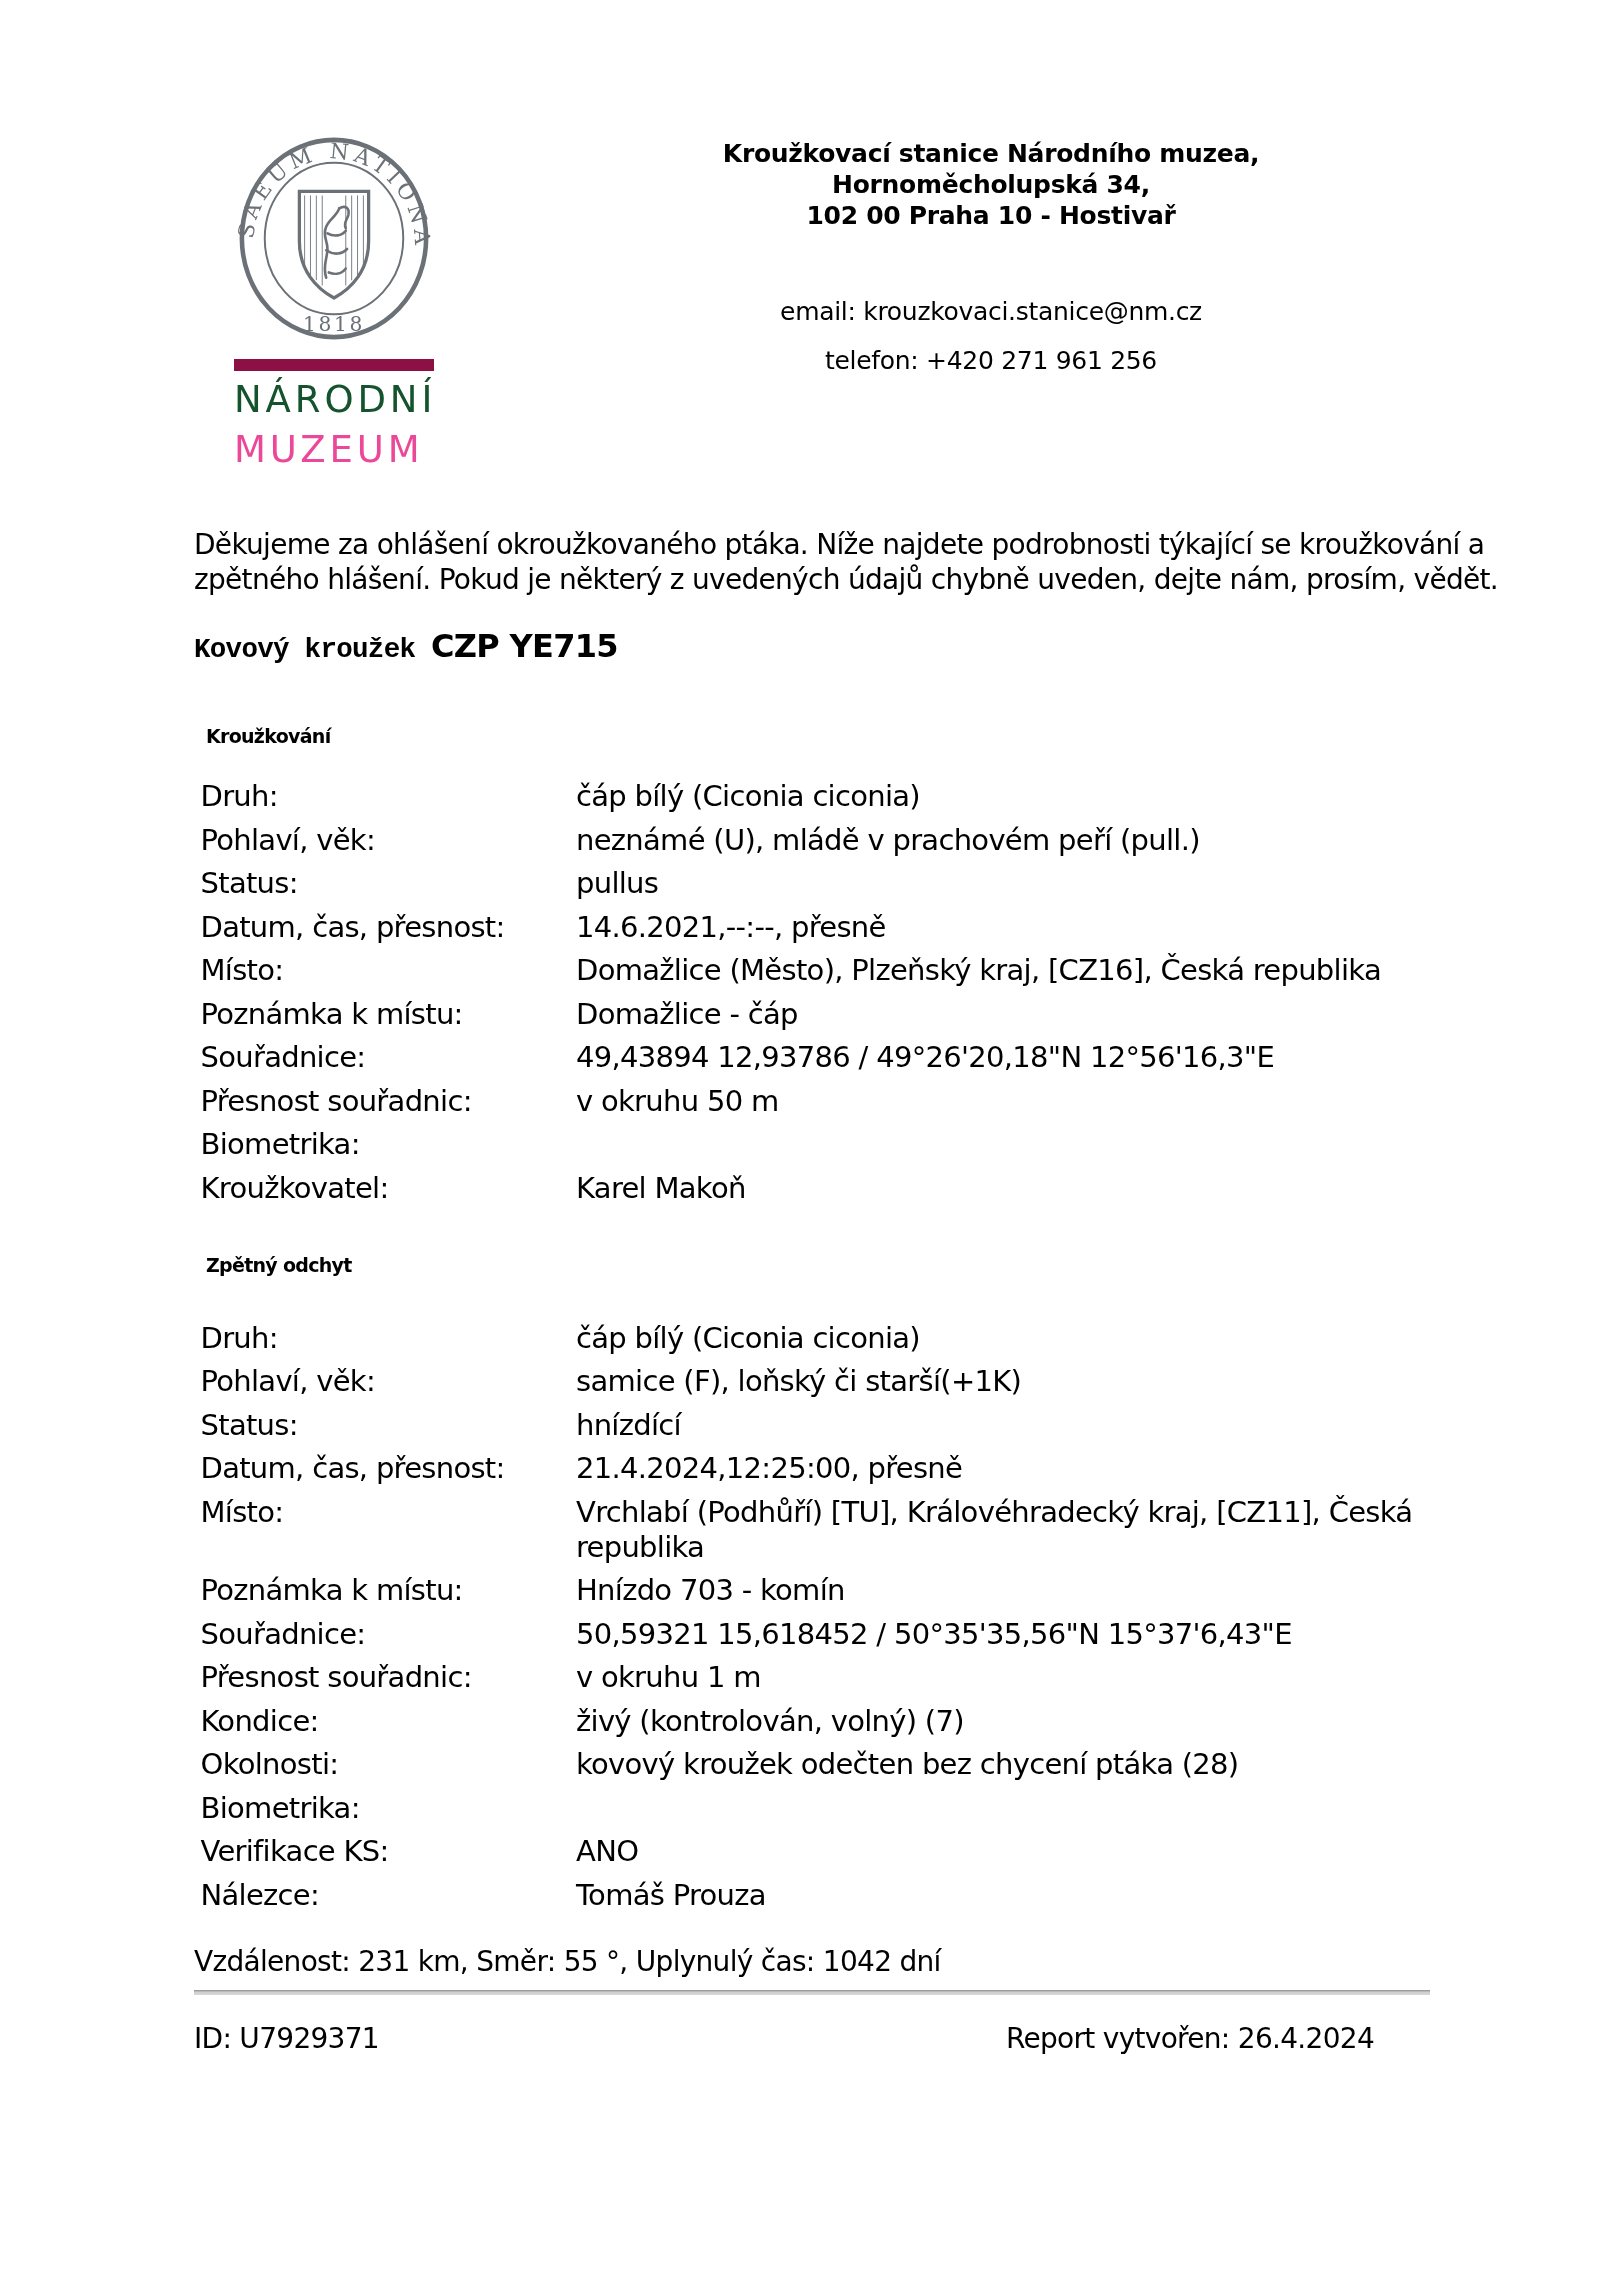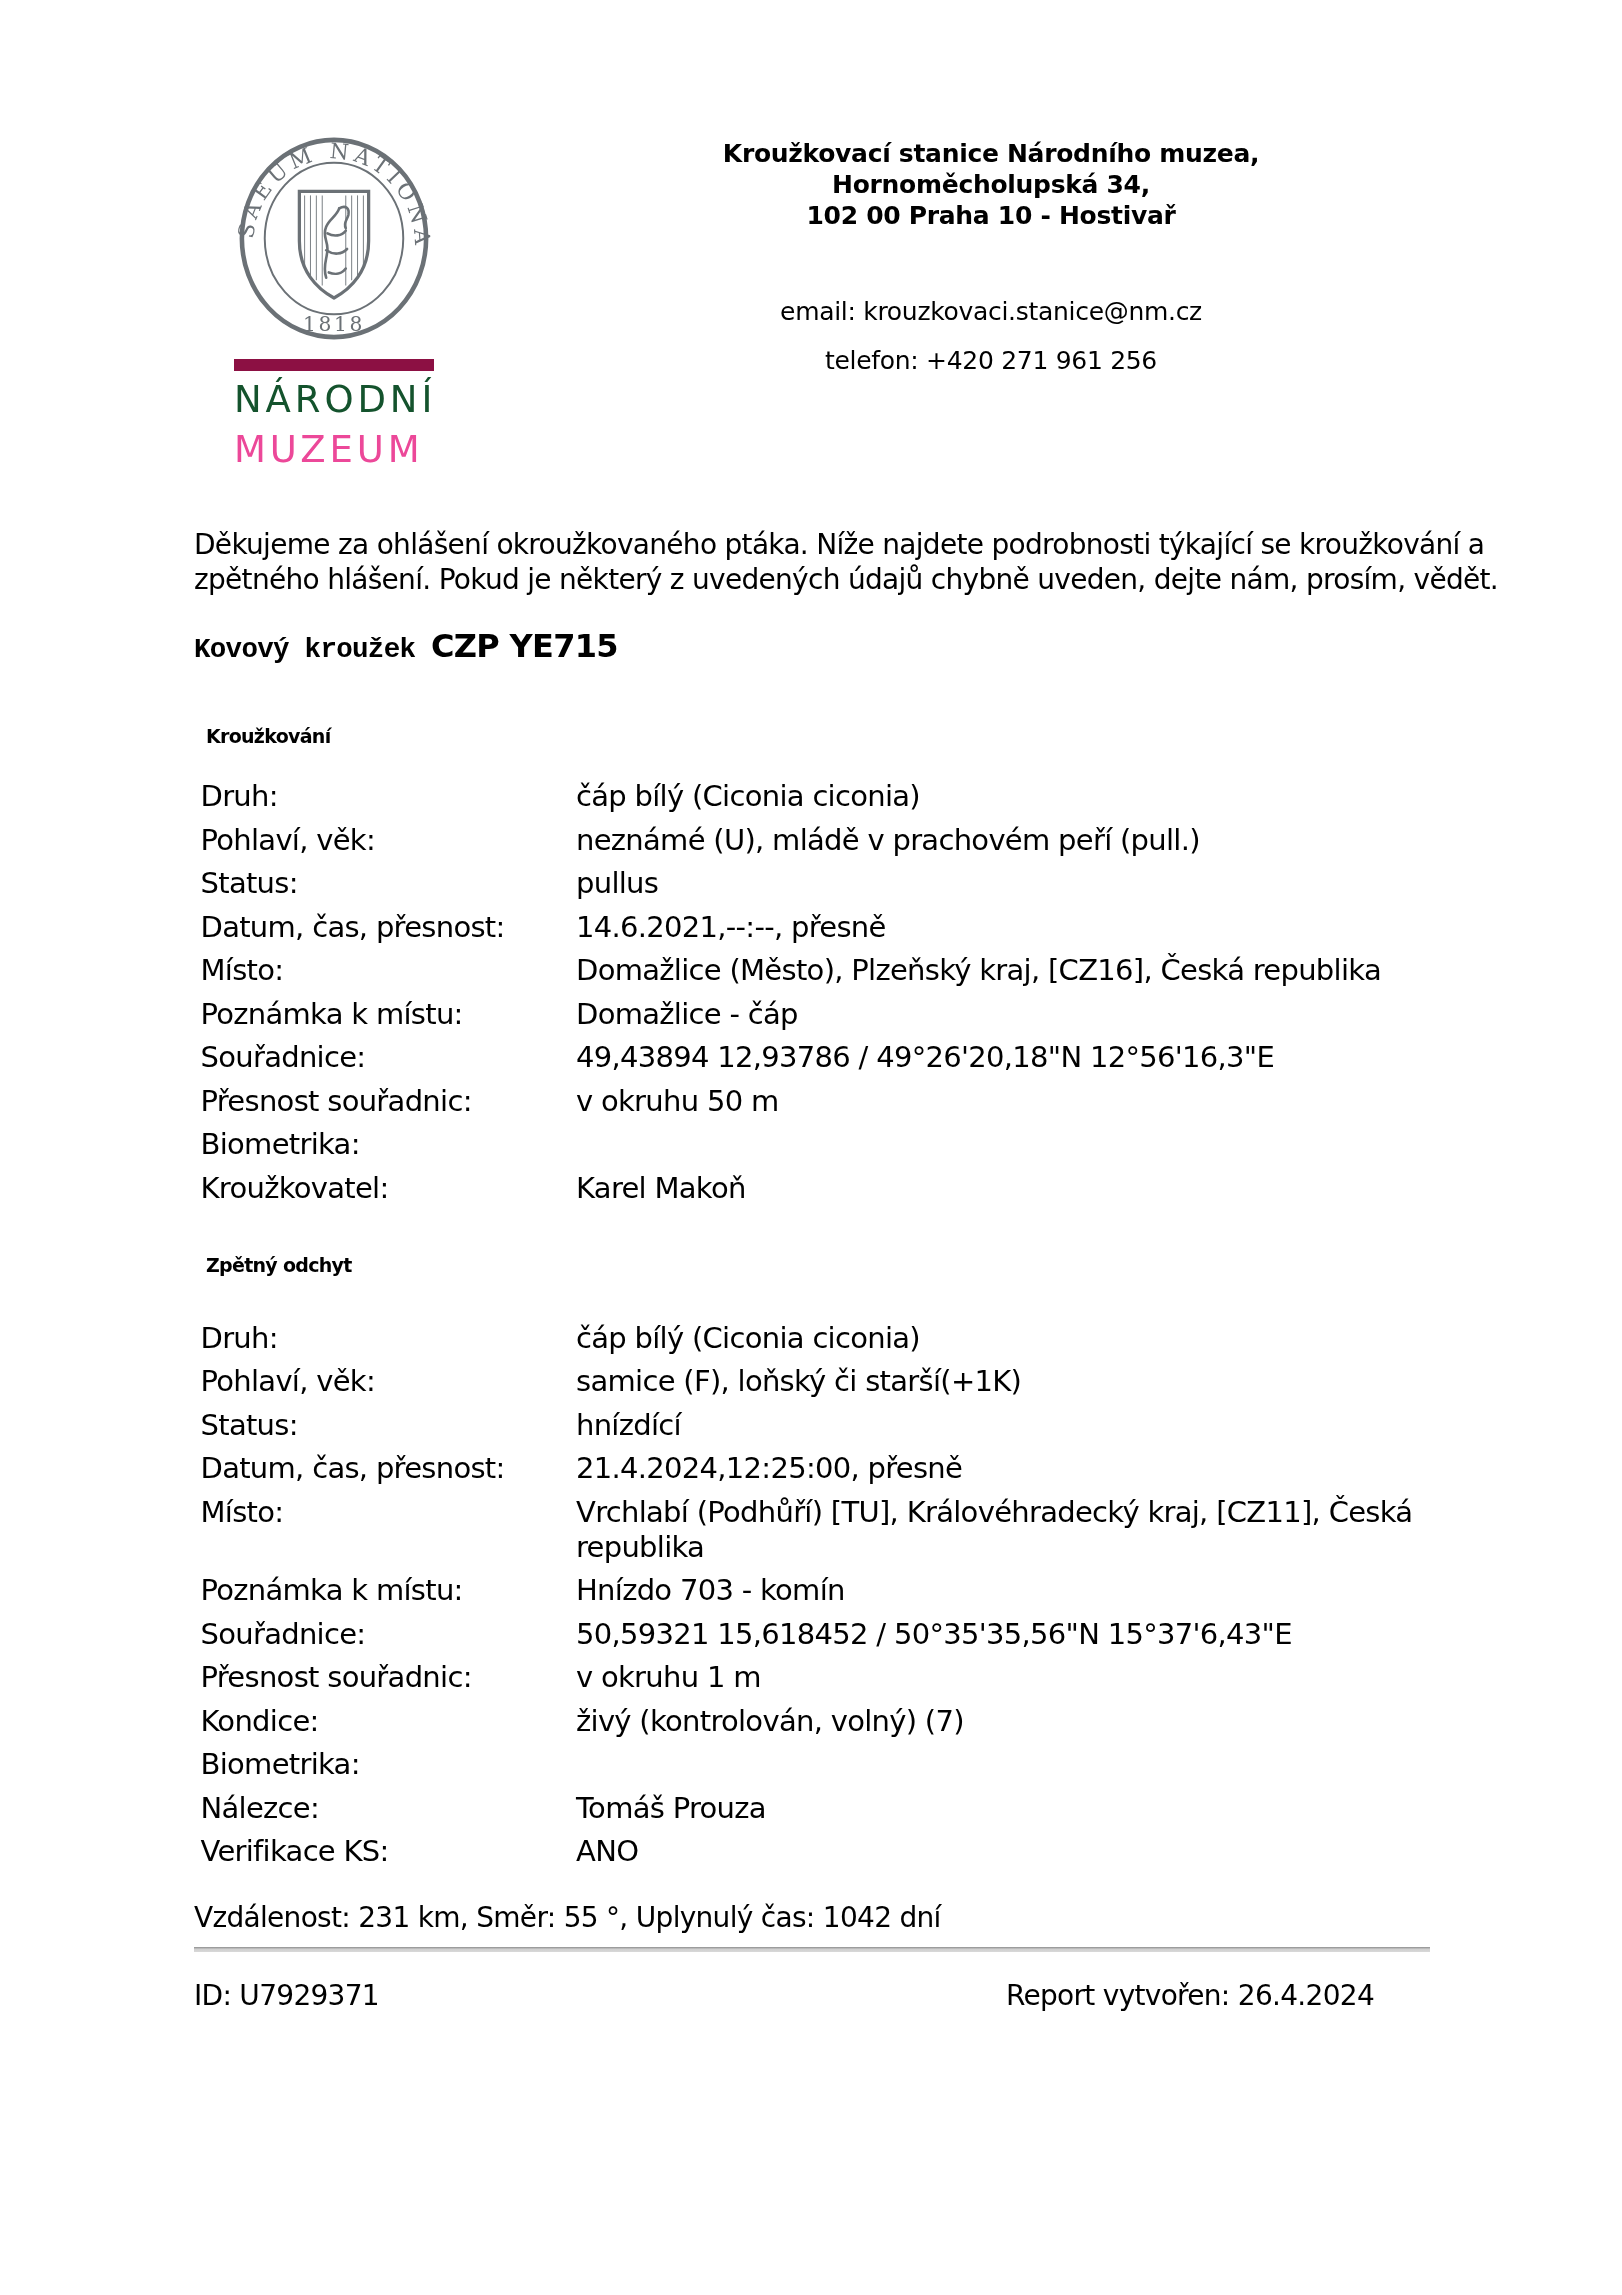--- a/index.html
+++ b/index.html
@@ -175,30 +175,34 @@
         </div>
         <div class="row">
           <div class="label">Přesnost souřadnic:</div>
           <div class="value">v okruhu 1 m</div>
         </div>
         <div class="row">
           <div class="label">Kondice:</div>
           <div class="value">živý (kontrolován, volný) (7)</div>
         </div>
         <div class="row">
+          <div class="label">Okolnosti:</div>
+          <div class="value">kovový kroužek odečten bez chycení ptáka (28)</div>
+        </div>
+        <div class="row">
           <div class="label">Biometrika:</div>
           <div class="value"></div>
         </div>
         <div class="row">
+          <div class="label">Verifikace KS:</div>
+          <div class="value">ANO</div>
+        </div>
+        <div class="row">
           <div class="label">Nálezce:</div>
           <div class="value">Tomáš Prouza</div>
-        </div>
-        <div class="row">
-          <div class="label">Verifikace KS:</div>
-          <div class="value">ANO</div>
         </div>
       </div>
   </section>
 
   <div class="summary">Vzdálenost: 231 km, Směr: 55 °, Uplynulý čas: 1042 dní</div>
 
   <div class="rule"></div>
 
   <div class="footer">
     <span class="id">ID: U7929371</span>

